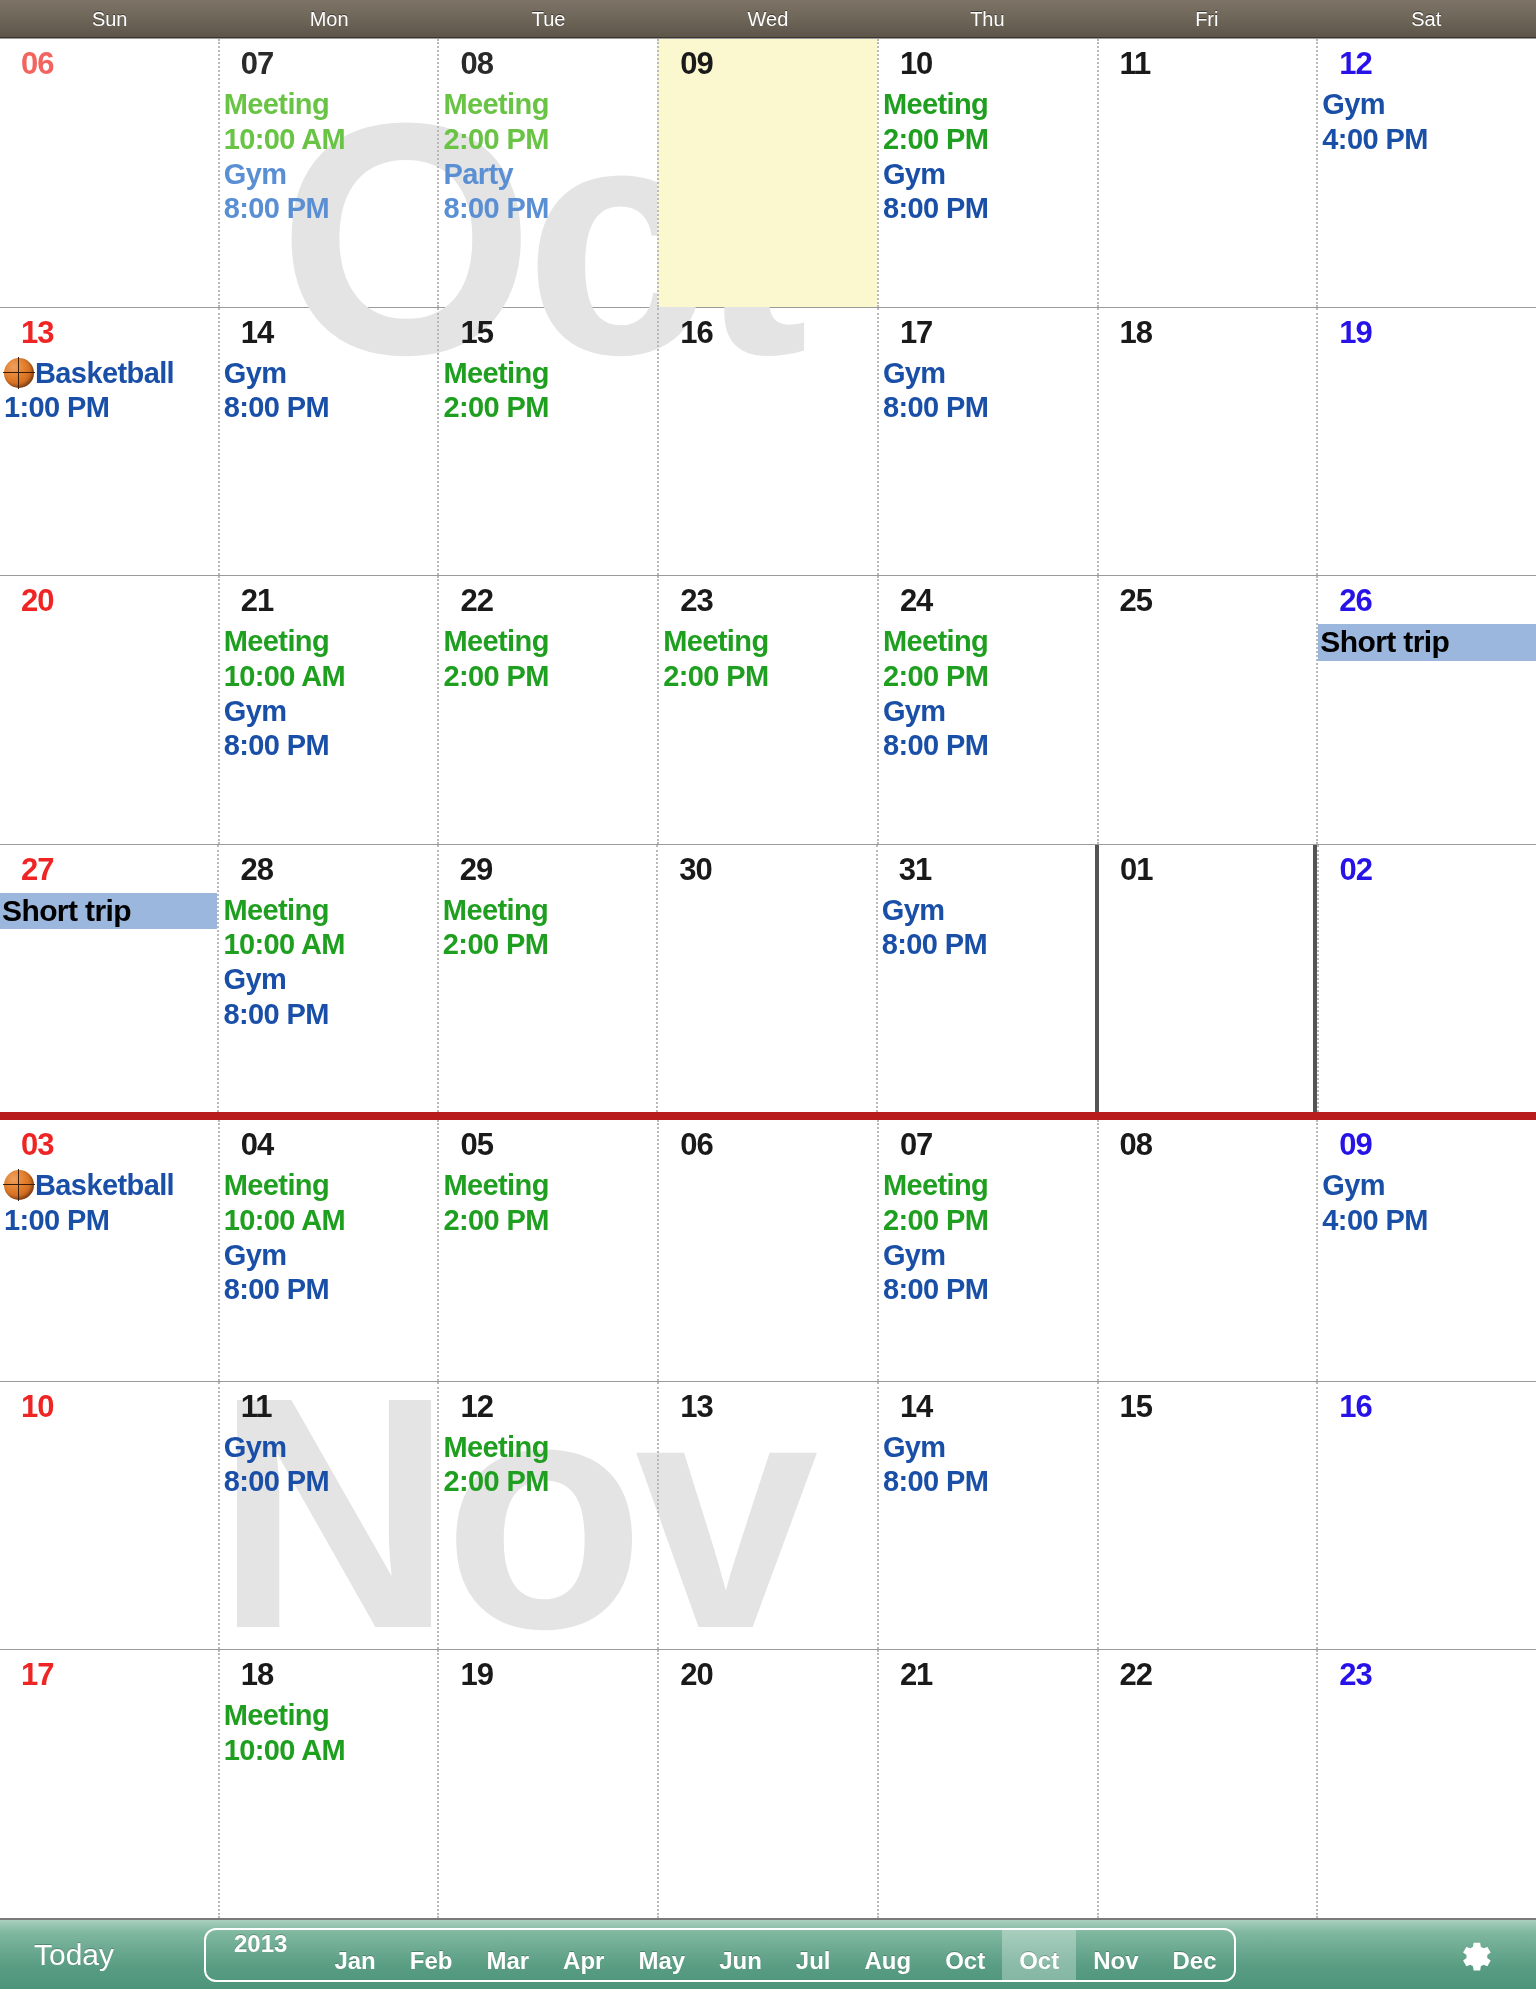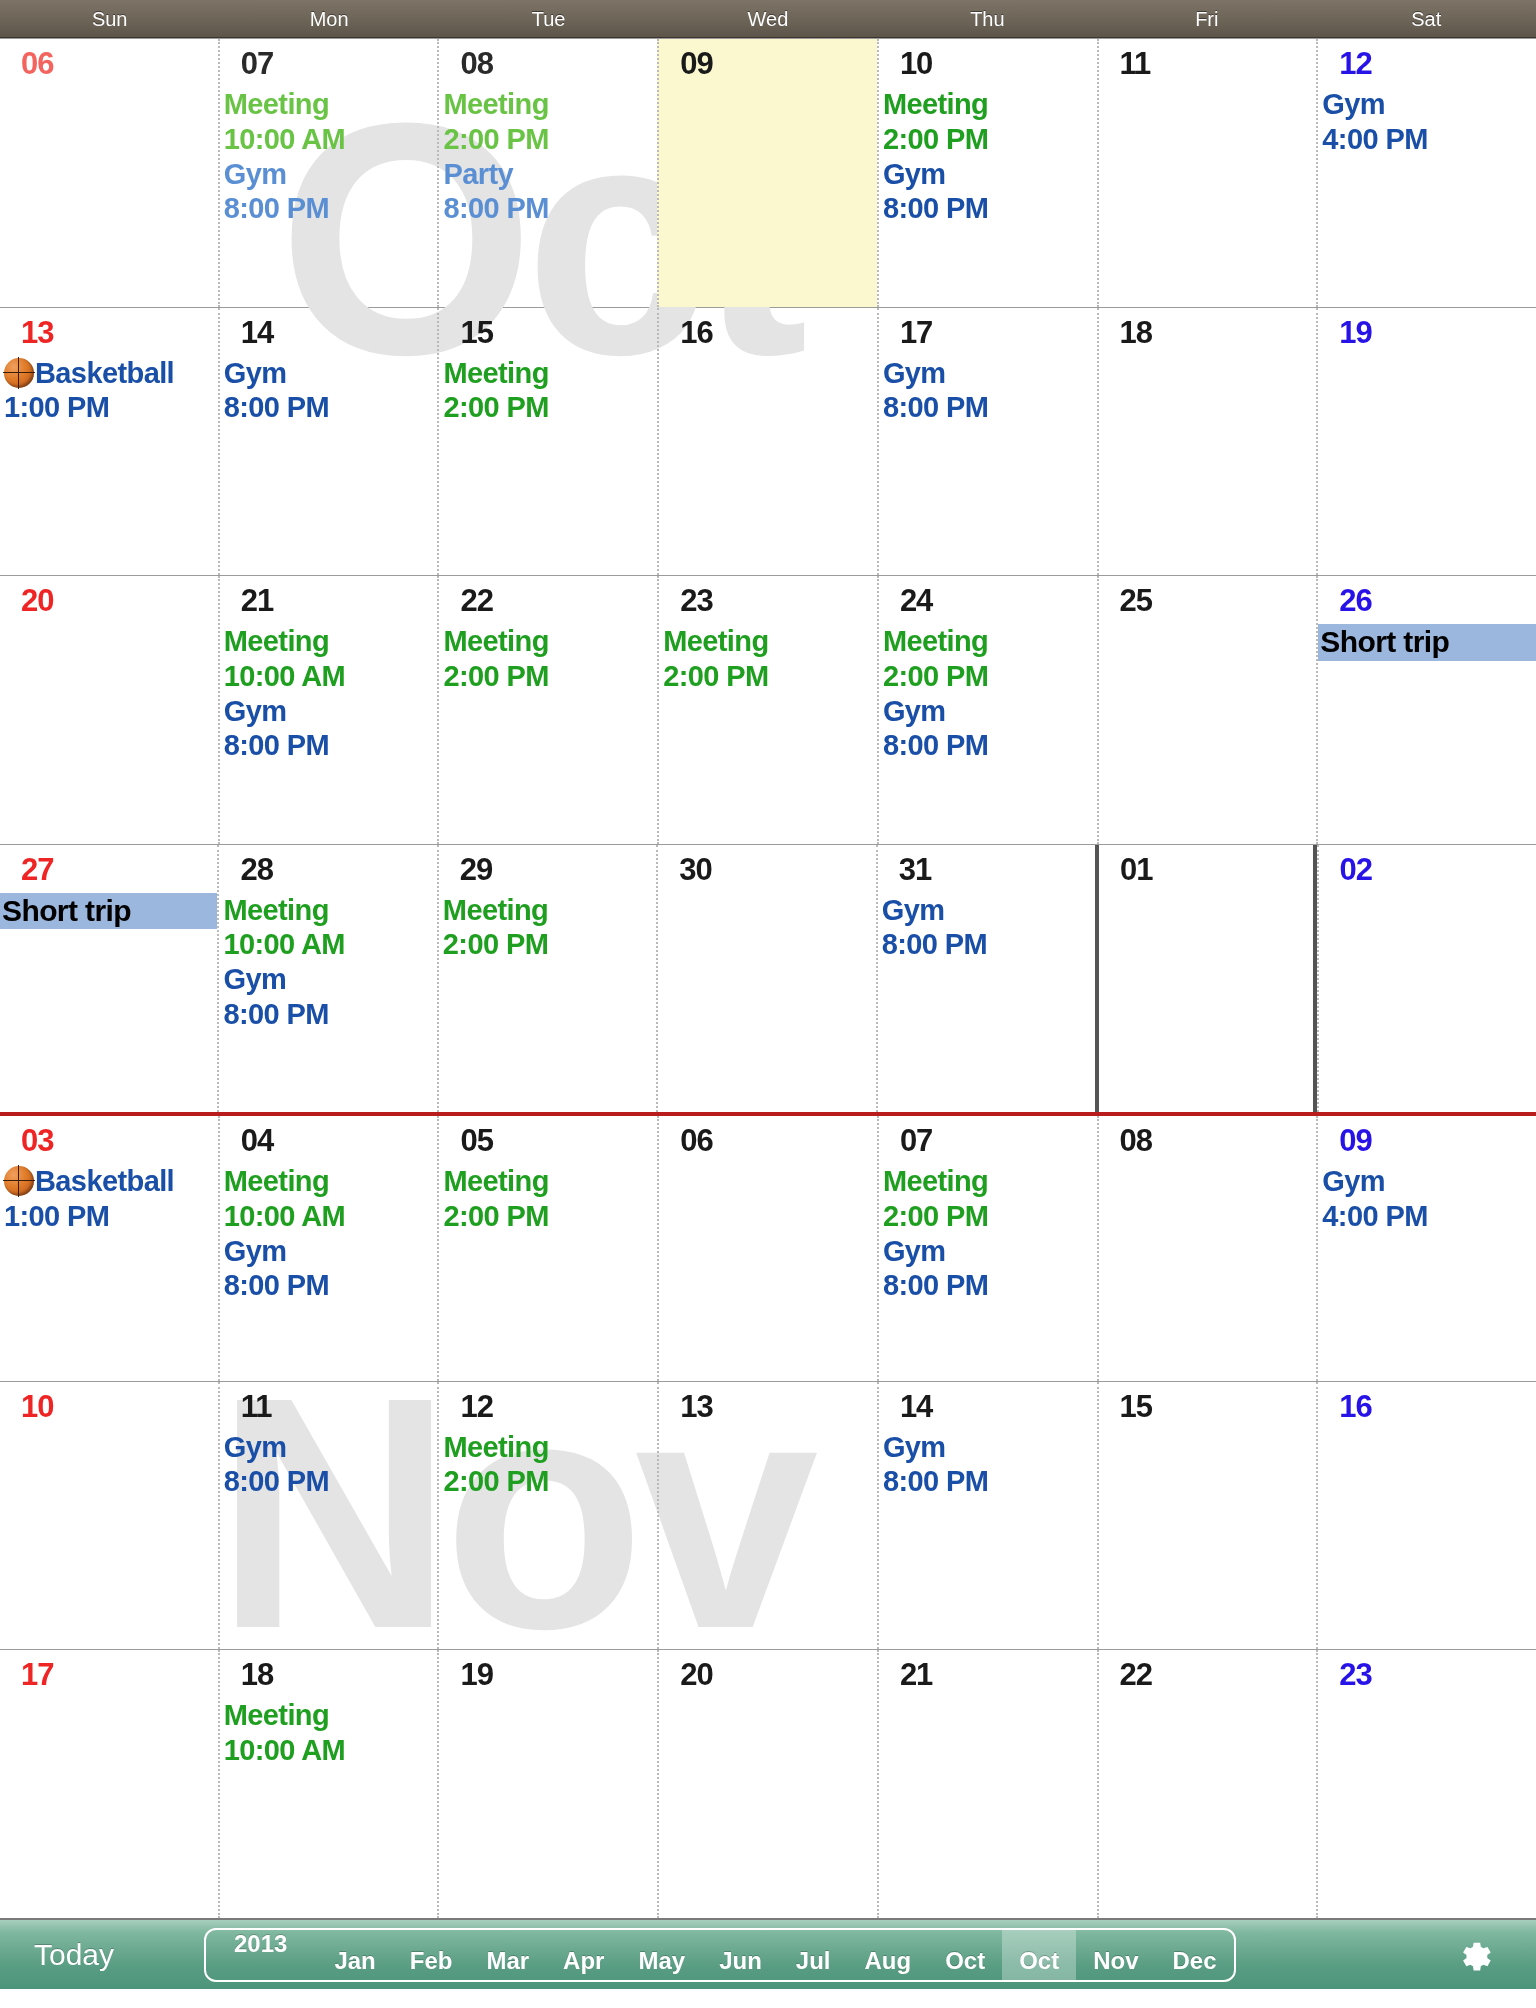--- a/index.html
+++ b/index.html
@@ -34,21 +34,21 @@
     height:1880px;
   }
   .week-row {
     display:flex;
     width:100%;
     height:268.5px;
     border-top:1px solid #9b9b9b;
     position:relative;
   }
   .week-row:first-child { border-top:none; }
-  .week-row.thick-top { border-top:4px solid #b91c1c; }
+  .week-row.thick-top { border-top:8px solid #b91c1c; }
 
   .day-cell {
     flex:1 1 0;
     position:relative;
     border-left:2px dotted #b9b9b9;
     padding:0 0 0 4px;
     overflow:hidden;
     z-index:2;
   }
   .day-cell:first-child { border-left:none; }

